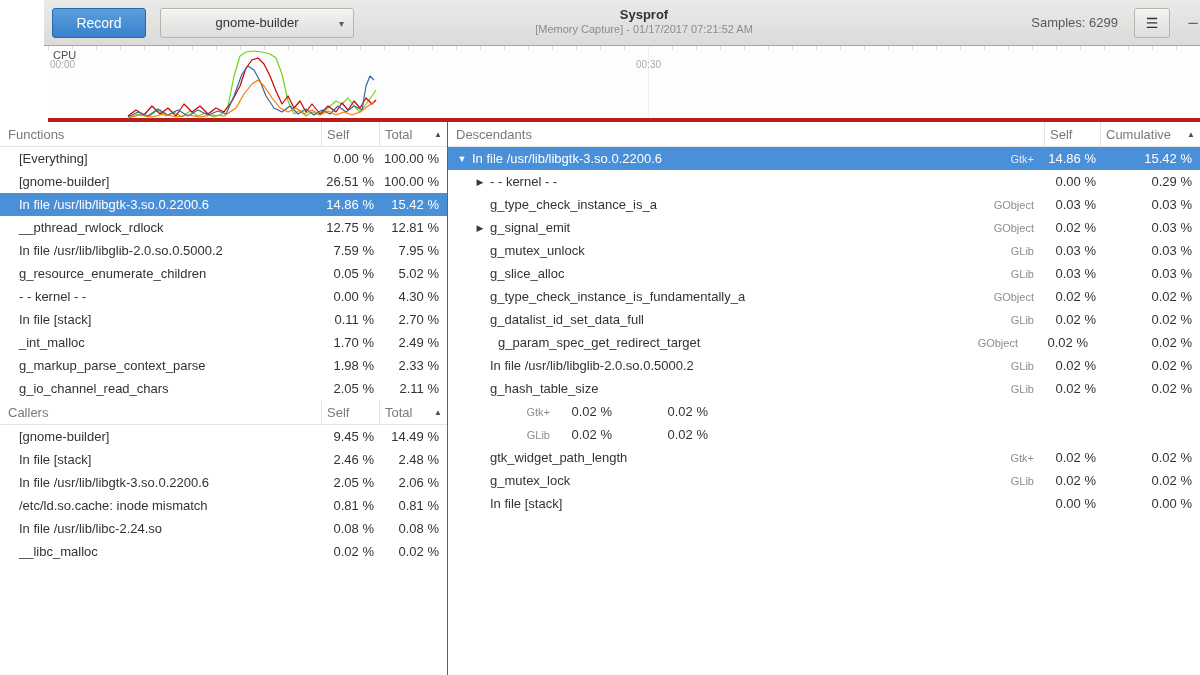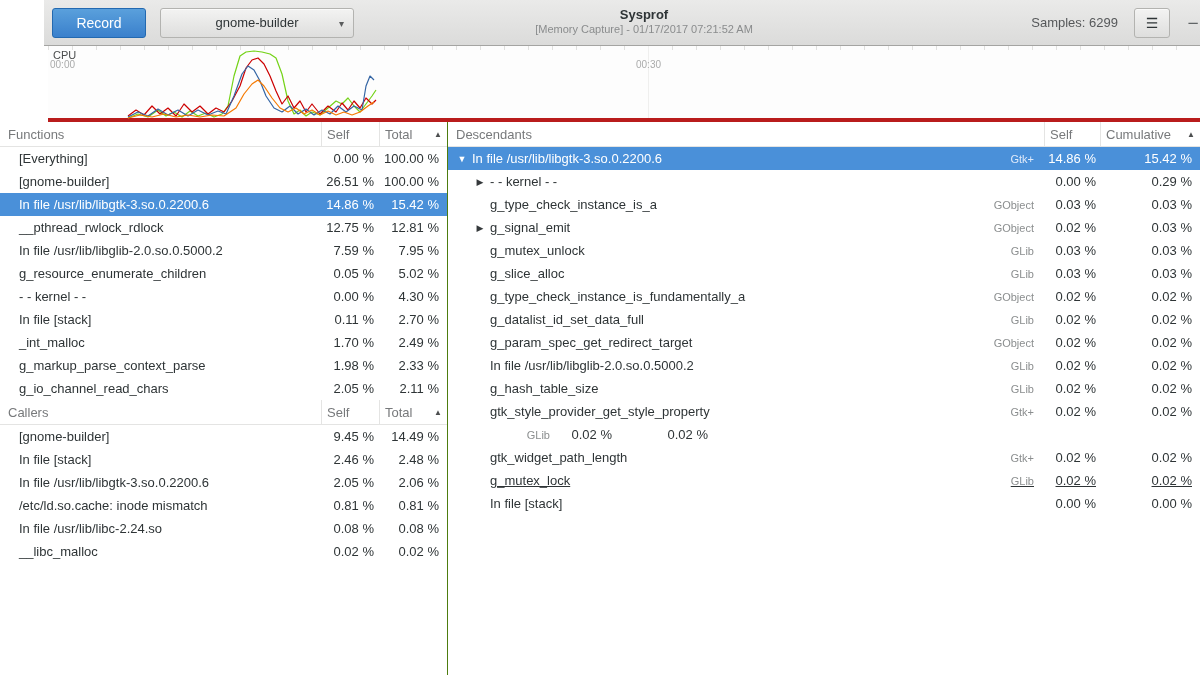--- a/index.html
+++ b/index.html
@@ -324,21 +324,21 @@
           <span class="c-self2">0.02 %</span>
           <span class="c-cum">0.02 %</span>
         </div>
         <div class="trow" style="padding-left: 24px;">
           <span class="expander"></span>
           <span class="c-dname">g_datalist_id_set_data_full</span>
           <span class="c-lib">GLib</span>
           <span class="c-self2">0.02 %</span>
           <span class="c-cum">0.02 %</span>
         </div>
-        <div class="trow" style="padding-left: 24px;">
+        <div class="trow" style="padding-left: 24px; gap: 8px;">
           <span class="expander"></span>
           <span class="c-dname">g_param_spec_get_redirect_target</span>
           <span class="c-lib">GObject</span>
           <span class="c-self2">0.02 %</span>
           <span class="c-cum">0.02 %</span>
         </div>
         <div class="trow" style="padding-left: 24px;">
           <span class="expander"></span>
           <span class="c-dname">In file /usr/lib/libglib-2.0.so.0.5000.2</span>
           <span class="c-lib">GLib</span>
@@ -347,39 +347,38 @@
         </div>
         <div class="trow" style="padding-left: 24px;">
           <span class="expander"></span>
           <span class="c-dname">g_hash_table_size</span>
           <span class="c-lib">GLib</span>
           <span class="c-self2">0.02 %</span>
           <span class="c-cum">0.02 %</span>
         </div>
         <div class="trow" style="padding-left: 24px;">
           <span class="expander"></span>
-          <span class="c-dname">gtk_style_provider_get_style_property</span>
           <span class="c-lib">Gtk+</span>
           <span class="c-self2">0.02 %</span>
           <span class="c-cum">0.02 %</span>
         </div>
         <div class="trow" style="padding-left: 24px;">
           <span class="expander"></span>
           <span class="c-lib">GLib</span>
           <span class="c-self2">0.02 %</span>
           <span class="c-cum">0.02 %</span>
         </div>
         <div class="trow" style="padding-left: 24px;">
           <span class="expander"></span>
           <span class="c-dname">gtk_widget_path_length</span>
           <span class="c-lib">Gtk+</span>
           <span class="c-self2">0.02 %</span>
           <span class="c-cum">0.02 %</span>
         </div>
-        <div class="trow" style="padding-left: 24px; text-decoration: underline;">
+        <div class="trow" style="padding-left: 24px;">
           <span class="expander"></span>
           <span class="c-dname">g_mutex_lock</span>
           <span class="c-lib">GLib</span>
           <span class="c-self2">0.02 %</span>
           <span class="c-cum">0.02 %</span>
         </div>
         <div class="trow" style="padding-left: 24px;">
           <span class="expander"></span>
           <span class="c-dname">In file [stack]</span>
           <span class="c-lib"></span>

